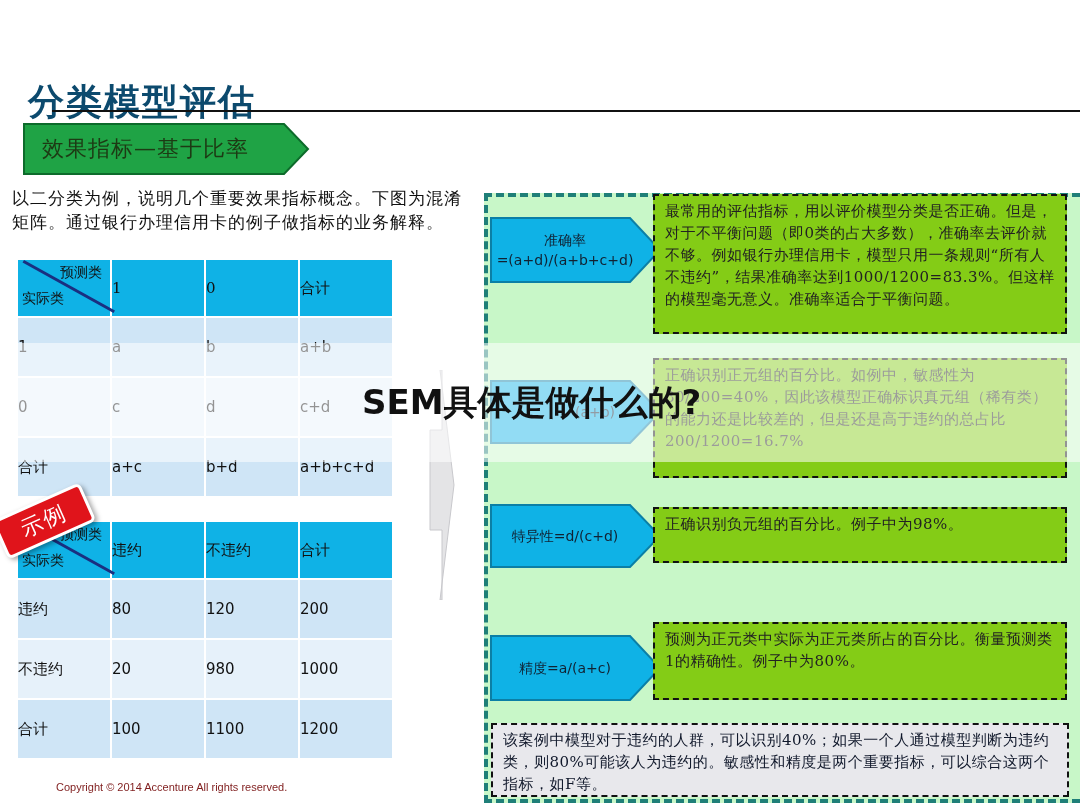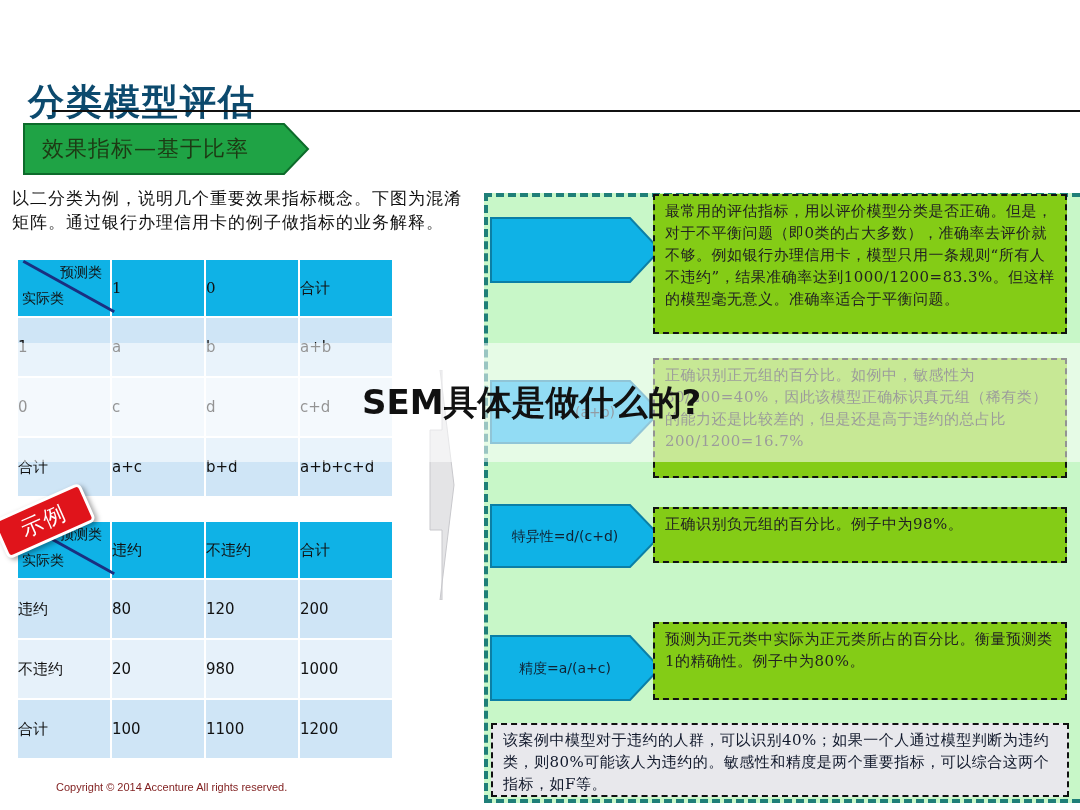--- a/index.html
+++ b/index.html
@@ -138,20 +138,24 @@
 <svg class="big-arrow" width="30" height="230">
   <polygon points="12,0 14,0 14,60 2,60 2,160 14,160 14,230 12,230 26,115" fill="#e4e4e6" stroke="#c8c8cc" stroke-width="1"></polygon>
 </svg>
 
 <div class="panel"></div>
 
 <div class="pent" style="top:217px;width:170px;height:66px;">
   <svg width="172" height="66">
     <polygon points="1,1 140,1 170,33 140,65 1,65" fill="#0fb2e6" stroke="#0b7fa6" stroke-width="2"></polygon>
   </svg>
+  <div class="txt">
+    <span style="font-family:'DejaVu Serif',serif;">准确率</span>
+    <span>=(a+d)/(a+b+c+d)</span>
+  </div>
 </div>
 <div class="desc" style="top:194px;height:140px;">最常用的评估指标，用以评价模型分类是否正确。但是，对于不平衡问题（即0类的占大多数），准确率去评价就不够。例如银行办理信用卡，模型只用一条规则“所有人不违约”，结果准确率达到1000/1200=83.3%。但这样的模型毫无意义。准确率适合于平衡问题。</div>
 
 <div class="pent" style="top:380px;width:170px;height:64px;">
   <svg width="172" height="64">
     <polygon points="1,1 140,1 170,32 140,63 1,63" fill="#0fb2e6" stroke="#0b7fa6" stroke-width="2"></polygon>
   </svg>
   <div class="txt">
     <span style="padding-left:60px;">(a+b)</span>
   </div>

